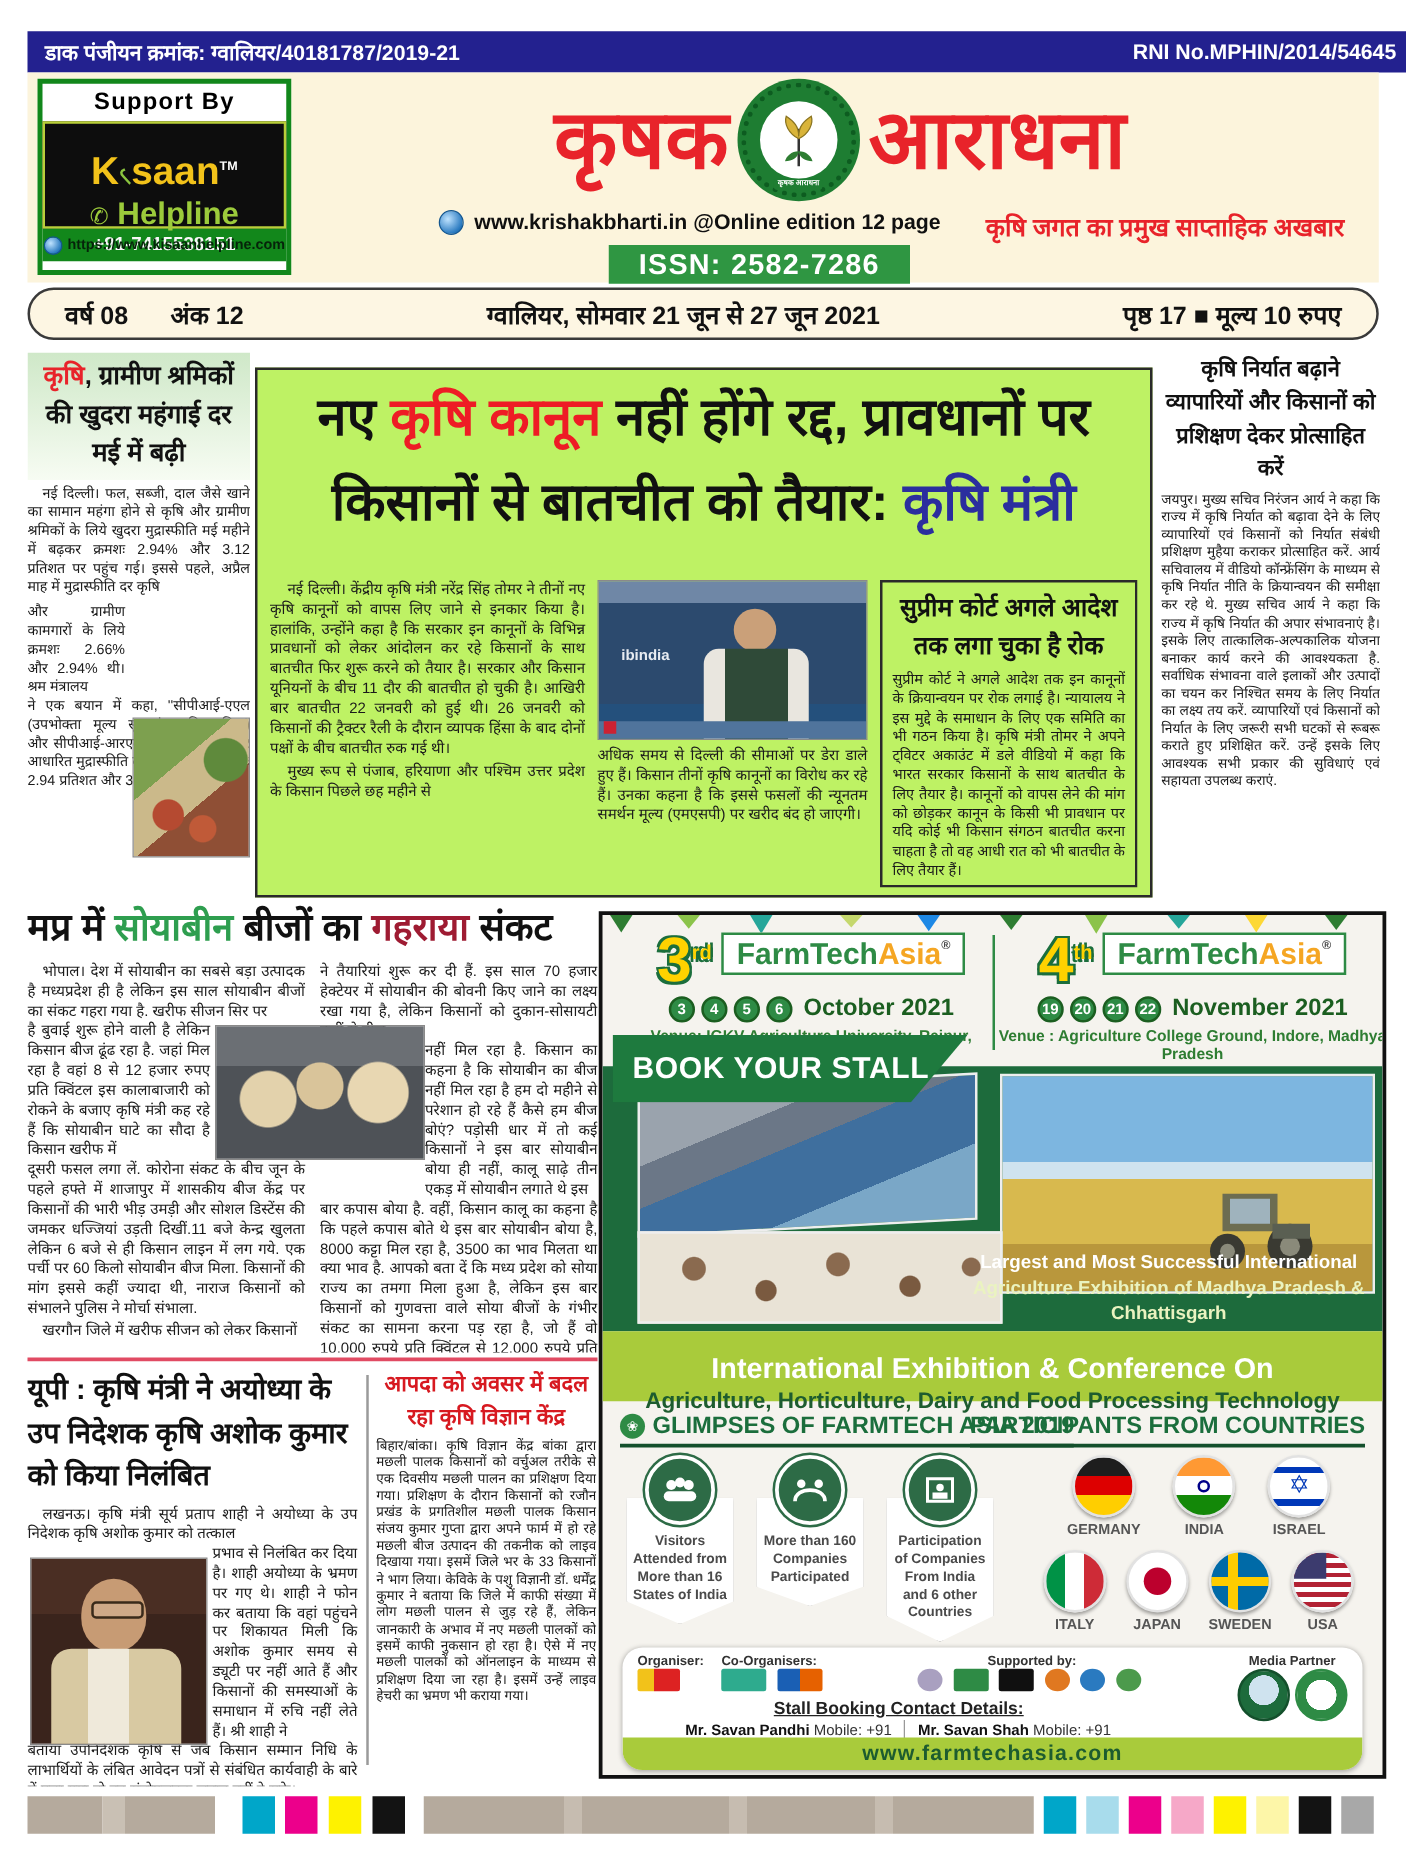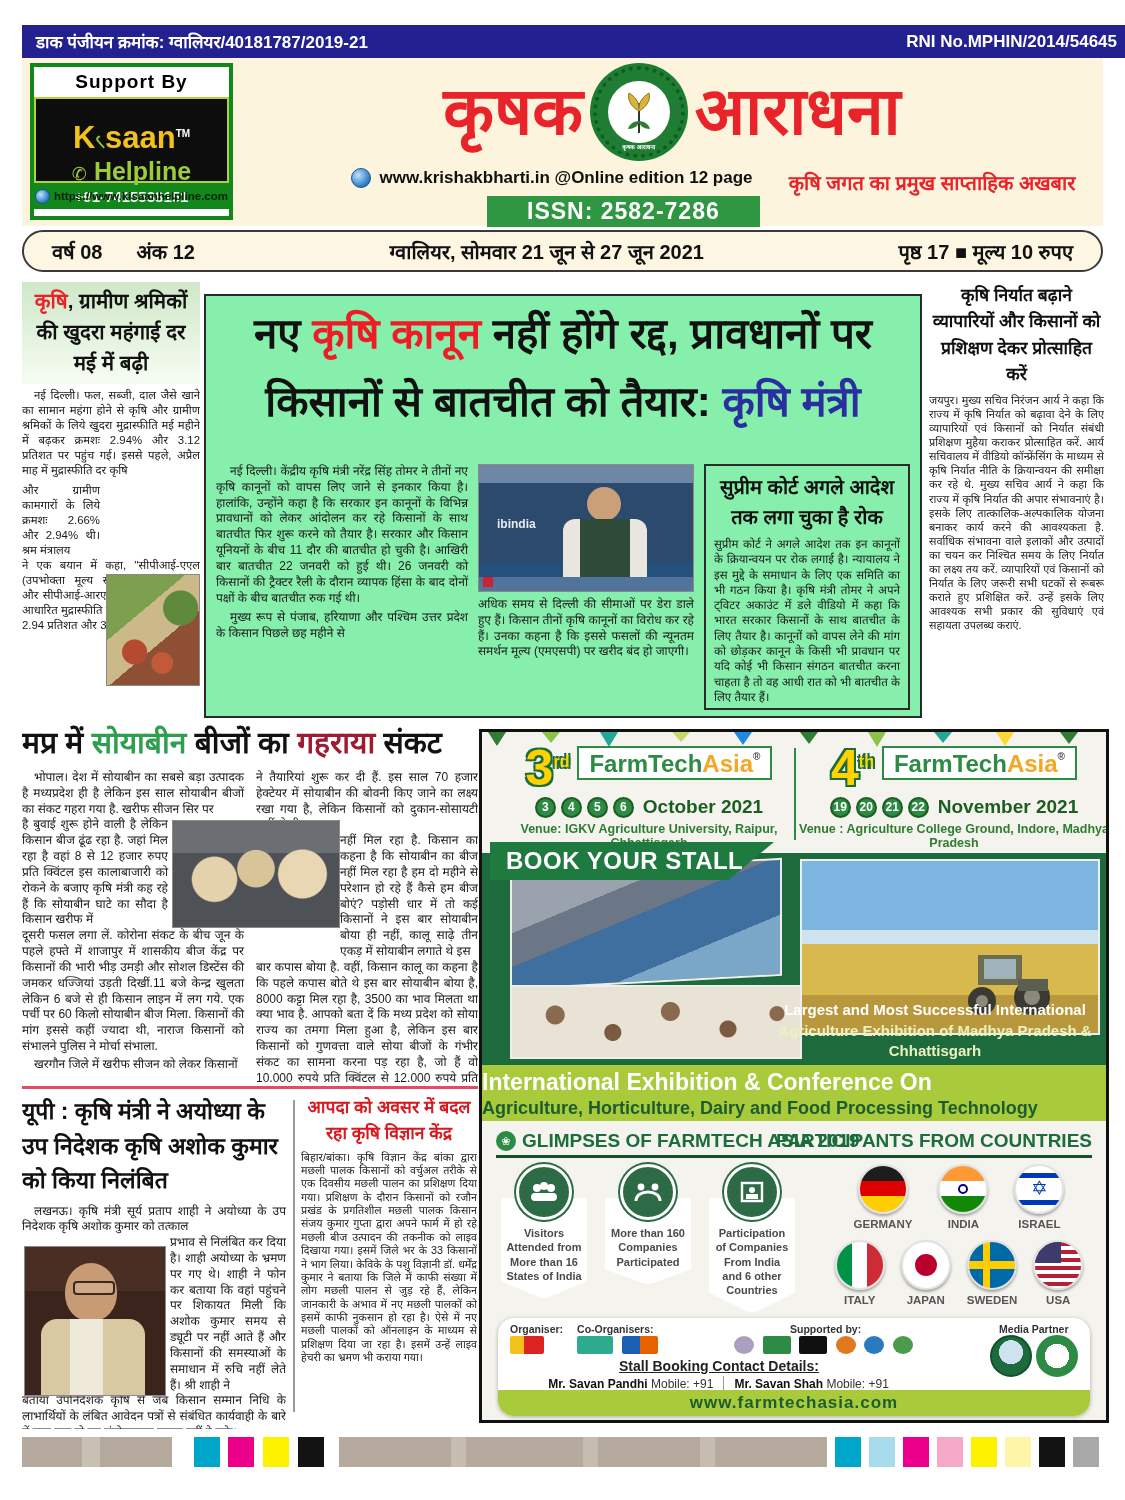--- a/index.html
+++ b/index.html
@@ -22,38 +22,38 @@
   .kis-line2{font-size:25px;font-weight:bold;color:#9ccb3b;line-height:26px;}
   .kis-phone{font-size:15px;font-weight:bold;color:#f7f7f7;line-height:20px;}
   .kis-green{background:#12871b;height:26px;display:flex;align-items:center;justify-content:center;gap:4px;
              font-size:11.5px;font-weight:bold;color:#06230a;}
   .mast-title{display:flex;align-items:center;justify-content:center;gap:10px;color:#e8232a;font-weight:bold;font-size:66px;line-height:1.45;}
   .emblem{width:84px;height:84px;border-radius:50%;background:#1e7d32;display:flex;align-items:center;justify-content:center;
           border:4px dotted #0d5c20;box-shadow:0 0 0 3px #1e7d32;flex:0 0 auto;position:relative;}
   .emblem-in{width:62px;height:62px;border-radius:50%;background:#fff;display:flex;align-items:center;justify-content:center;flex-direction:column;overflow:hidden;}
   .emblem-cap{font-size:6px;font-weight:bold;color:#fff;background:#1e7d32;border-radius:3px;padding:0 3px;position:absolute;bottom:2px;}
   .webline{font-weight:bold;font-size:17px;color:#101010;display:flex;align-items:center;justify-content:center;gap:8px;}
-  .issn{background:#2f9642;color:#fff;font-weight:bold;font-size:23px;padding:2px 40px;letter-spacing:1px;}
+  .issn{background:#2f9642;color:#fff;font-weight:bold;font-size:23px;padding:2px 24px;letter-spacing:1px;}
   .tagline{color:#e8232a;font-weight:bold;font-size:20px;text-align:center;line-height:1.3;}
   .globe{width:18px;height:18px;border-radius:50%;background:radial-gradient(circle at 35% 35%,#bfe3ff,#2a7ac0 70%,#14568f);
          display:inline-block;flex:0 0 auto;border:1px solid #14568f;}
 
   
   .dateline{border:2px solid #3a3a3a;border-radius:21px;background:#fdf6e3;display:flex;align-items:center;
             justify-content:space-between;padding:0 28px;font-weight:bold;font-size:20px;box-sizing:border-box;}
 
   
   .body-txt{font-size:12px;line-height:1.32;text-align:justify;color:#1a1a1a;}
 
   .infl-head{background:linear-gradient(180deg,#cfe8c8,#f7fcf3);text-align:center;font-weight:bold;font-size:20.5px;line-height:1.5;padding:4px 2px 6px;}
   .red{color:#e8232a;}
   .photo{border:1px solid #8a8a8a;box-sizing:border-box;overflow:hidden;}
 
   
-  .mainbox{border:2px solid #2a2a2a;background:#86efac;box-sizing:border-box;}
+  .mainbox{border:2px solid #2a2a2a;background:#bef264;box-sizing:border-box;}
   .main-head{text-align:center;font-weight:bold;font-size:42px;line-height:1.62;margin-top:4px;}
   .main-head .hred{color:#ee1c25;}
   .main-head .hblue{color:#2b2e9e;}
   .subbox{border:2px solid #2a2a2a;padding:4px 8px;box-sizing:border-box;}
   .sub-head{text-align:center;font-weight:bold;font-size:20px;line-height:1.5;margin:2px 0 4px;}
 
   .exp-head{text-align:center;font-weight:bold;font-size:17.5px;line-height:1.5;margin-bottom:6px;}
 
   
   .soy-head{font-weight:bold;font-size:30px;line-height:1.4;white-space:nowrap;}
@@ -77,21 +77,21 @@
   .dates{display:flex;align-items:center;justify-content:center;gap:5px;margin-top:5px;}
   .dcir{width:21px;height:21px;border-radius:50%;background:#2e8b45;color:#fff;font-weight:bold;font-size:12px;
         display:inline-flex;align-items:center;justify-content:center;border:2px solid #1b5e20;box-sizing:border-box;}
   .month{font-weight:bold;font-size:19px;color:#1b5e20;margin-left:4px;}
   .venue{font-weight:bold;font-size:12.5px;color:#2e7d32;text-align:center;margin-top:4px;}
   .collage{background:#1d6b3c;}
   .ribbon{background:#1e7a3e;color:#fff;font-weight:800;font-size:24px;display:flex;align-items:center;
           padding-left:16px;clip-path:polygon(0 0,100% 0,84% 100%,0 100%);letter-spacing:0.5px;}
   .band-txt{color:#fff;font-weight:bold;font-size:15px;text-align:center;line-height:1.35;}
   .band-txt .l2{color:#eaf3c0;}
-  .confband{background:#a9cb3b;text-align:left;padding-top:4px;box-sizing:border-box;}
+  .confband{background:#a9cb3b;text-align:center;padding-top:16px;box-sizing:border-box;}
   .conf1{color:#fff;font-weight:bold;font-size:23px;line-height:1.2;}
   .conf2{color:#1d5c2f;font-weight:bold;font-size:18px;line-height:1.25;}
   .secthead{color:#1b6e3c;font-weight:800;font-size:19px;border-bottom:3px solid #14502c;padding-bottom:3px;
             display:flex;align-items:center;gap:6px;white-space:nowrap;}
   .leafdot{width:20px;height:20px;border-radius:50%;background:#2e8b45;display:inline-flex;align-items:center;justify-content:center;color:#fff;font-size:11px;flex:0 0 auto;}
   .stat{width:96px;display:flex;flex-direction:column;align-items:center;}
   .stat-circ{width:50px;height:50px;border-radius:50%;background:#2d6b46;border:3px solid #fff;box-shadow:0 0 0 2px #2d6b46;
              display:flex;align-items:center;justify-content:center;z-index:2;}
   .stat-card{margin-top:-22px;background:#fff;box-shadow:0 1px 3px rgba(0,0,0,0.35);width:86px;padding:28px 5px 16px;
              clip-path:polygon(0 0,100% 0,100% 82%,50% 100%,0 82%);font-weight:bold;font-size:11px;color:#4a4a4a;
@@ -336,21 +336,21 @@
         radial-gradient(circle at 35% 65%,#7a5a40 0 8px,transparent 9px),
         radial-gradient(circle at 55% 35%,#8a6a4f 0 9px,transparent 10px),
         radial-gradient(circle at 75% 60%,#7a5a40 0 8px,transparent 9px),
         radial-gradient(circle at 92% 38%,#8a6a4f 0 7px,transparent 8px),
         #e9e3d6;"></div>
       <div class="abs band-txt" style="right:6px;bottom:4px;width:330px;">
         <div>Largest and Most Successful International</div>
         <div class="l2">Agriculture Exhibition of Madhya Pradesh &amp; Chhattisgarh</div>
       </div>
     </div>
-    <div class="abs ribbon" style="left:8px;top:110px;width:268px;height:38px;">BOOK YOUR STALL</div>
+    <div class="abs ribbon" style="left:8px;top:96px;width:268px;height:54px;">BOOK YOUR STALL</div>
 
     <div class="abs confband" style="left:0;top:333px;width:624px;height:56px;">
       <div class="conf1">International Exhibition &amp; Conference On</div>
       <div class="conf2">Agriculture, Horticulture, Dairy and Food Processing Technology</div>
     </div>
 
     <div class="abs secthead" style="left:14px;top:398px;">
       <span class="leafdot">❀</span>
       <span>GLIMPSES OF FARMTECH ASIA 2019</span>
     </div>

